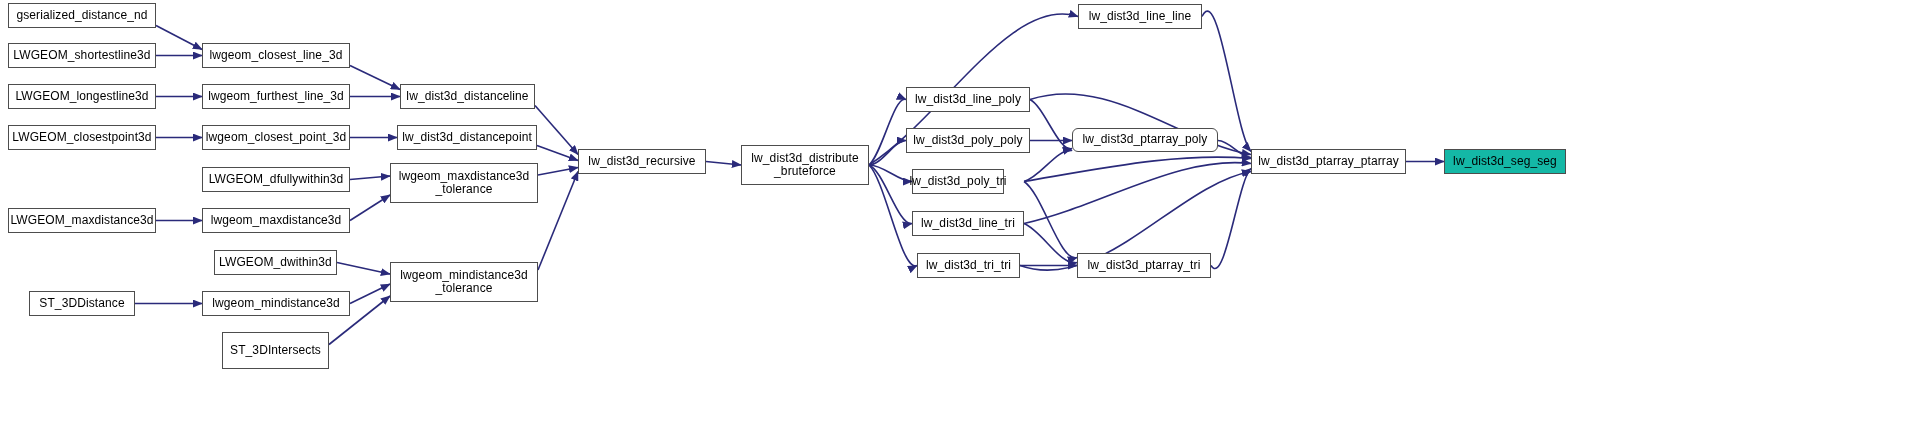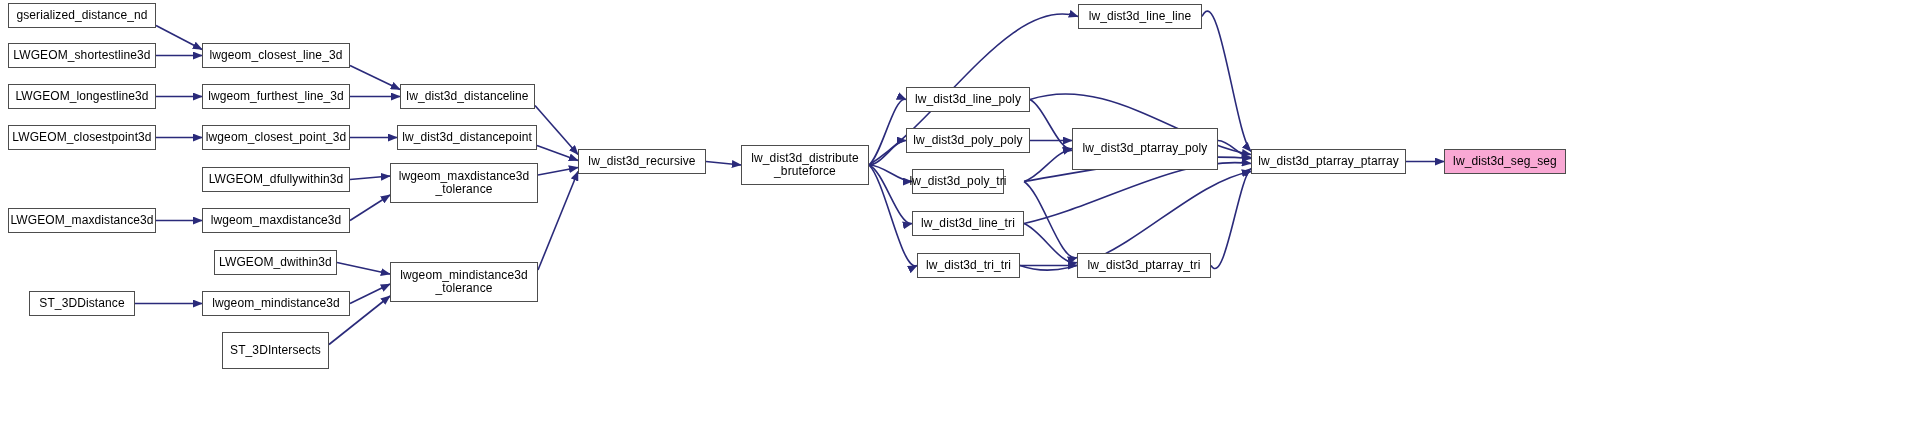--- a/index.html
+++ b/index.html
@@ -33,21 +33,21 @@
     line-height: 1.12;
     display: flex;
     align-items: center;
     justify-content: center;
     text-align: center;
     white-space: pre;
     letter-spacing: 0.1px;
     z-index: 5;
   }
   .node.highlight {
-    background: #f9a8d4;
+    background: #14b8a6;
   }
 </style>
 </head>
 <body>
 
 <div id="graph">
   <svg id="edge-layer" viewBox="0 0 1923 443" width="1923" height="443" xmlns="http://www.w3.org/2000/svg">
     <defs>
       <marker id="arrow" viewBox="0 0 10 8" refX="9.2" refY="4" markerWidth="10" markerHeight="8" orient="auto-start-reverse" markerUnits="userSpaceOnUse">
         <path d="M0,0 L10,4 L0,8 z" fill="#2a2a7a"></path>
@@ -118,18 +118,18 @@
 _tolerance</div>
       <div class="node" style="left: 578px; top: 149px; width: 128px; height: 25px;">lw_dist3d_recursive</div>
       <div class="node" style="left: 741px; top: 145px; width: 128px; height: 40px;">lw_dist3d_distribute
 _bruteforce</div>
       <div class="node" style="left: 1078px; top: 4px; width: 124px; height: 25px;">lw_dist3d_line_line</div>
       <div class="node" style="left: 906px; top: 87px; width: 124px; height: 25px;">lw_dist3d_line_poly</div>
       <div class="node" style="left: 906px; top: 128px; width: 124px; height: 25px;">lw_dist3d_poly_poly</div>
       <div class="node" style="left: 912px; top: 169px; width: 92px; height: 25px;">lw_dist3d_poly_tri</div>
       <div class="node" style="left: 912px; top: 211px; width: 112px; height: 25px;">lw_dist3d_line_tri</div>
       <div class="node" style="left: 917px; top: 253px; width: 103px; height: 25px;">lw_dist3d_tri_tri</div>
-      <div class="node" style="left: 1072px; top: 128px; width: 146px; height: 42px;">lw_dist3d_ptarray_poly</div>
+      <div class="node" style="left: 1072px; top: 128px; width: 146px; height: 24px; border-radius: 6px;">lw_dist3d_ptarray_poly</div>
       <div class="node" style="left: 1077px; top: 253px; width: 134px; height: 25px;">lw_dist3d_ptarray_tri</div>
       <div class="node" style="left: 1251px; top: 149px; width: 155px; height: 25px;">lw_dist3d_ptarray_ptarray</div>
       <div class="node highlight" style="left: 1444px; top: 149px; width: 122px; height: 25px;">lw_dist3d_seg_seg</div>
     </div>
 </div>
 
 </body></html>

